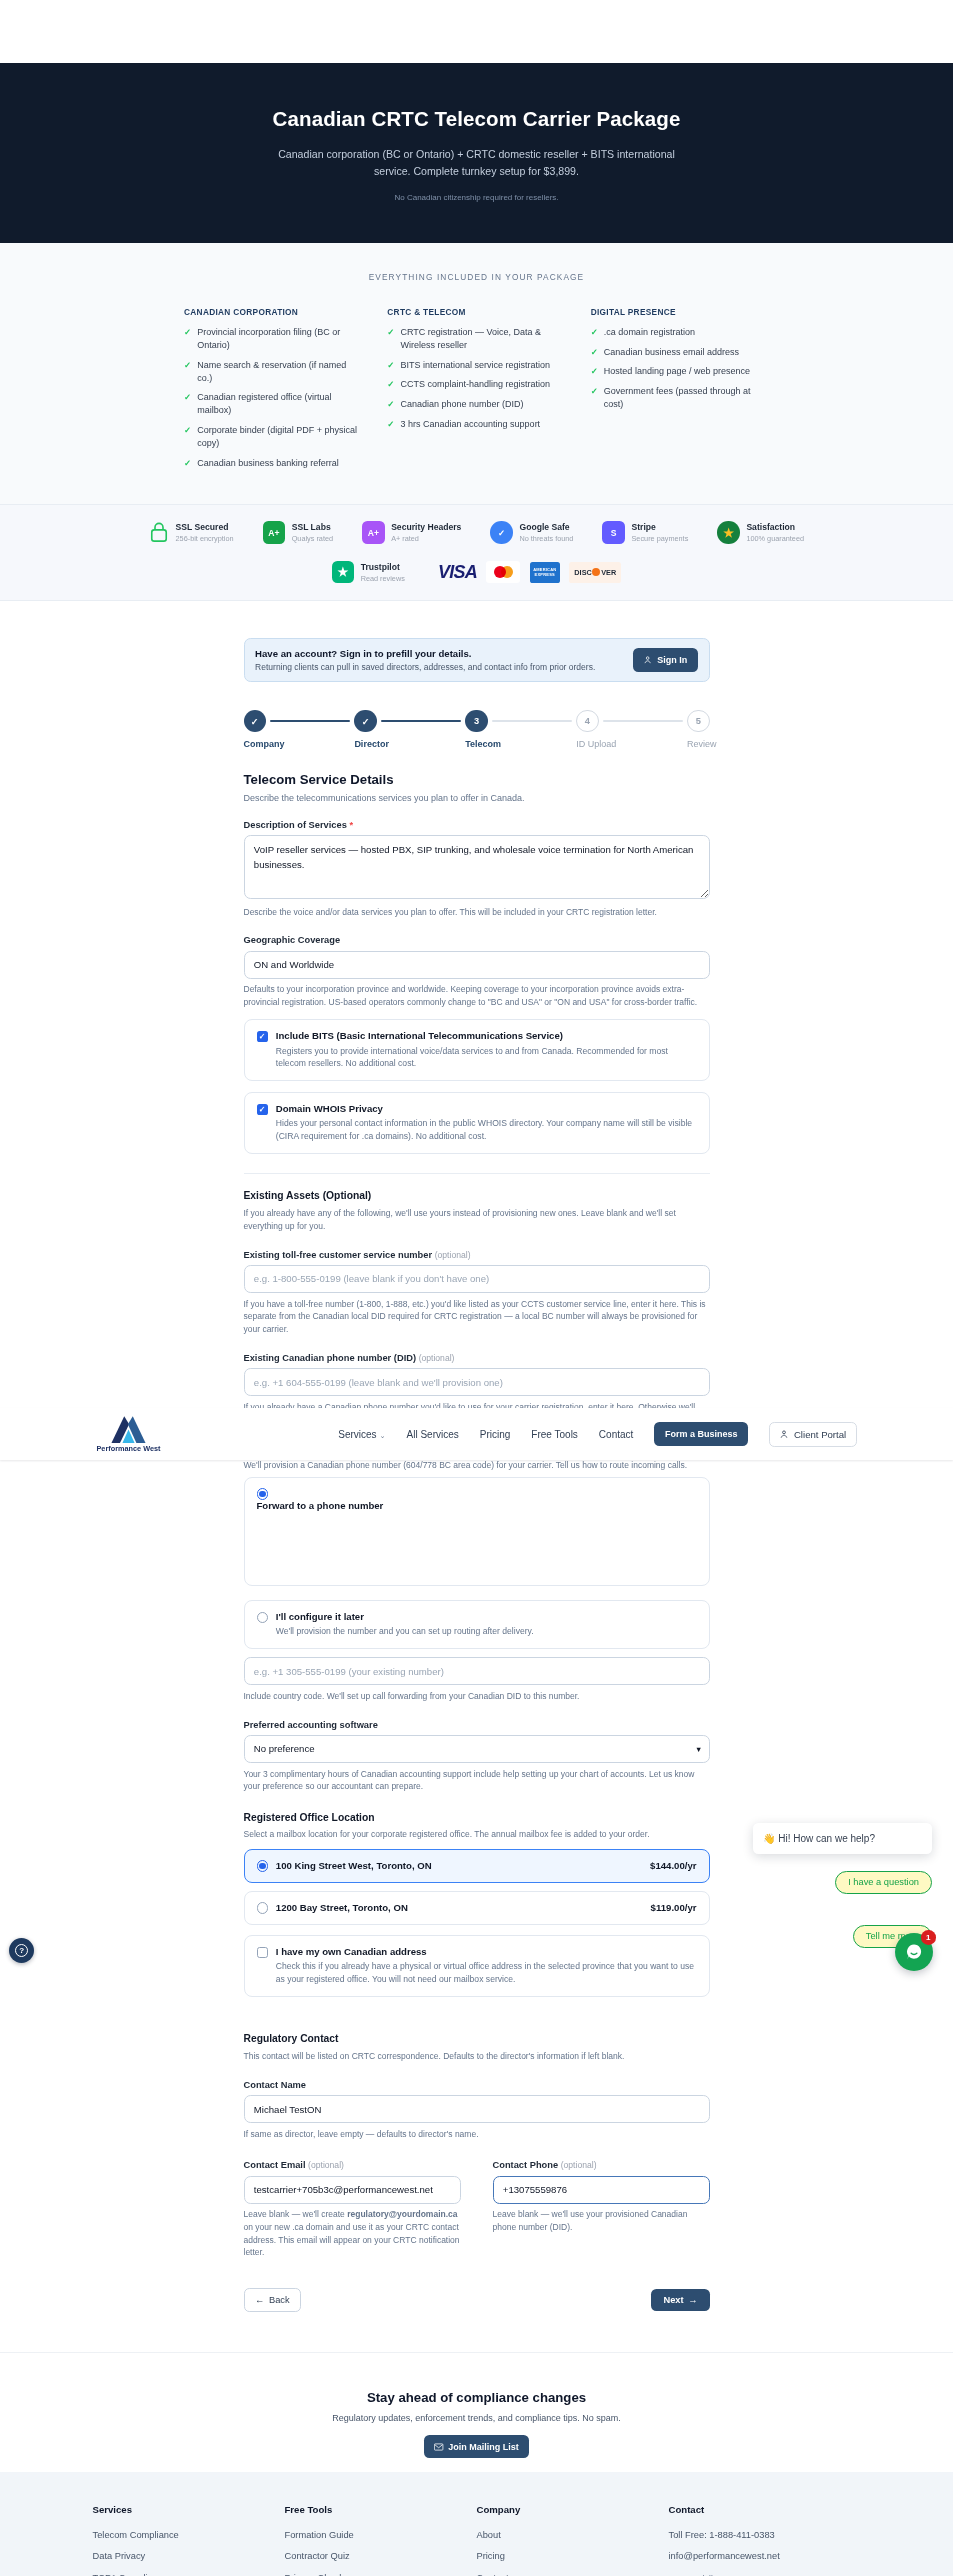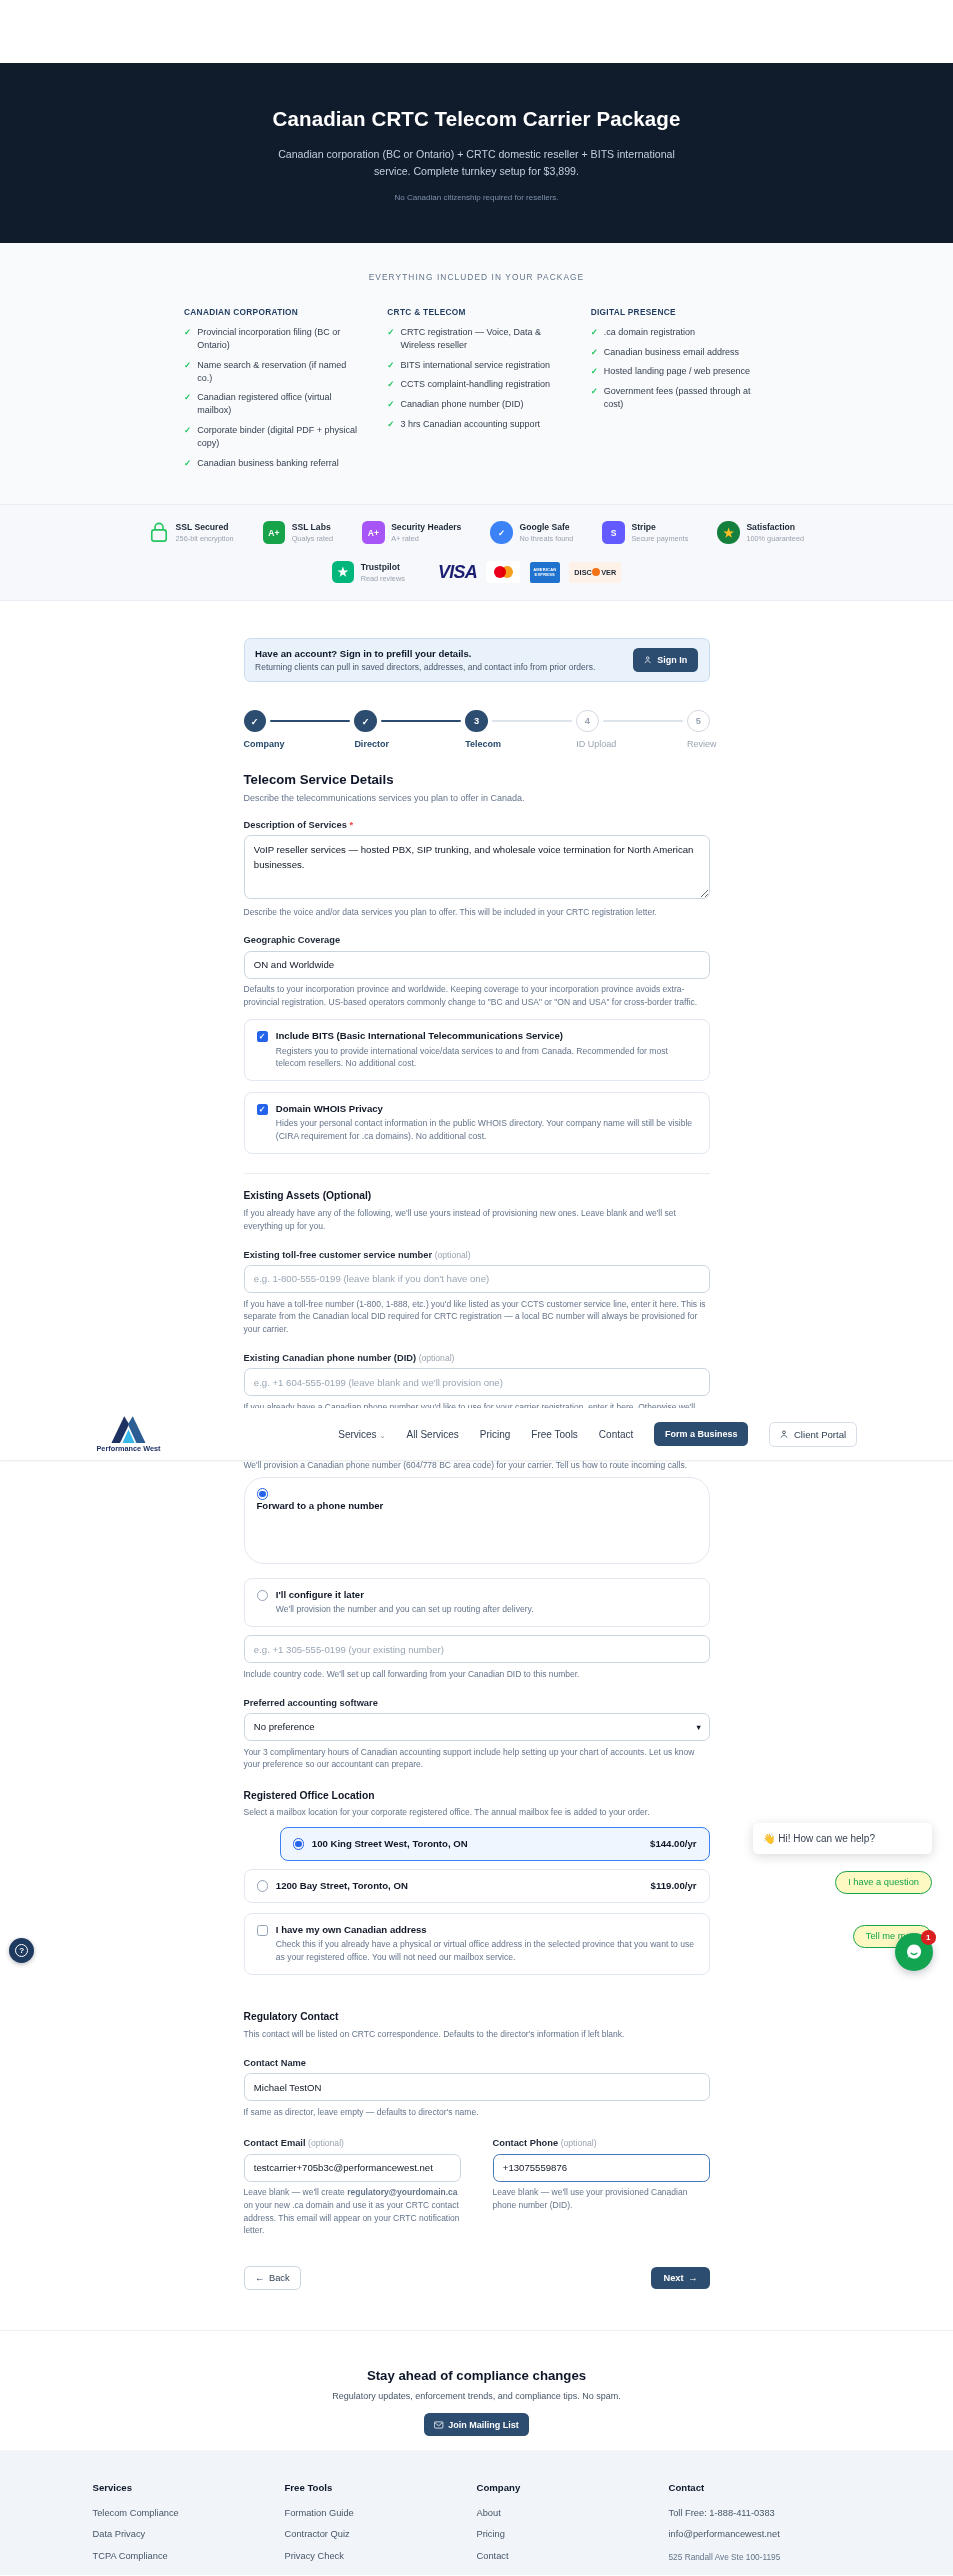--- a/index.html
+++ b/index.html
@@ -83,41 +83,41 @@
   .radio { width:11.3px; height:11.3px; border-radius:50%; flex:0 0 auto; margin-top:0.7px; position:relative; }
   .radio.on { border:1.3px solid #2563eb; }
   .radio.on::after { content:""; position:absolute; inset:1.3px; border-radius:50%; background:#2563eb; }
   .radio.off { border:1px solid #94a3b8; background:#fff; }
   .divider { height:0.7px; background:#e8edf3; margin:18.5px 0 17px; }
   .sec-h { font-size:10.3px; font-weight:700; color:#111827; }
   .select-wrap { position:relative; }
   .select { display:flex; align-items:center; }
   .select-caret { position:absolute; right:8.6px; top:8.6px; font-size:8.6px; color:#111827; }
   .office-opt { border:0.7px solid #e2e8f0; border-radius:8px; padding:10px 12px; display:flex; align-items:center; gap:8px; margin-top:8px; background:#fff; }
-  .office-opt.sel { background:#eff6ff; border:1px solid #3b82f6;margin-left:36px; }
+  .office-opt.sel { background:#eff6ff; border:1px solid #3b82f6; }
   .office-opt .addr { font-size:9.6px; font-weight:600; color:#111827; flex:1; }
   .office-opt .price { font-size:9.6px; font-weight:700; color:#111827; }
   .grid2 { display:flex; gap:32px; margin-top:2.6px; }
   .grid2 > div { flex:1; }
   .input.focused { border:1.3px solid #4677b8; }
   .actions { display:flex; justify-content:space-between; align-items:center; margin-top:29px; }
   .btn-back { background:#fff; border:0.7px solid #cbd5e1; color:#334155; font-size:9.3px; padding:6px 10.6px; }
   .btn-next { background:#2d4d70; color:#fff; font-size:9.3px; font-weight:600; padding:6px 12px; }
   
   .navbar { position:absolute; top:1408px; left:0; width:953px; height:52px; background:#fff;
     box-shadow:0 0.7px 2px rgba(15,23,42,.10); z-index:50; }
   .nav-inner { width:760px; height:100%; margin:0 auto; display:flex; align-items:center; justify-content:space-between; }
   .brand { display:flex; flex-direction:column; align-items:center; gap:1.3px; }
   .brand .bname { font-size:7.3px; font-weight:800; color:#1e3163; }
   .nav-links { display:flex; align-items:center; gap:21px; }
   .nav-link { font-size:10px; color:#334155; cursor:pointer; }
   .nav-link .caret { font-size:7.3px; color:#64748b; }
   .btn-outline { background:#fff; border:0.7px solid #d7dde5; color:#334155; font-size:9.6px; padding:6px 9.3px; }
   
-  .sliver { height:87px; border:0.7px solid #e2e8f0; border-radius:20px; margin-top:5.3px; overflow:hidden; padding:10px 12px; }
+  .sliver { height:109px; border:0.7px solid #e2e8f0; border-radius:8px; margin-top:5.3px; overflow:hidden; padding:10px 12px; }
   
   .mailing { background:#fff; border-top:0.7px solid #eef1f5; text-align:center; padding:37px 0 14px; }
   .mailing h2 { font-size:13.2px; font-weight:800; color:#0f172a; }
   .mailing .msub { font-size:9px; color:#475569; margin-top:8px; }
   .mailing .btn-navy { margin-top:12px; }
   
   .footer { background:#f1f5f9; padding:32px 0 0; }
   .f-grid { width:768px; margin:0 auto; display:flex; }
   .f-col { flex:1; }
   .f-col h5 { font-size:9.6px; font-weight:700; color:#0f172a; margin-bottom:14.6px; }

